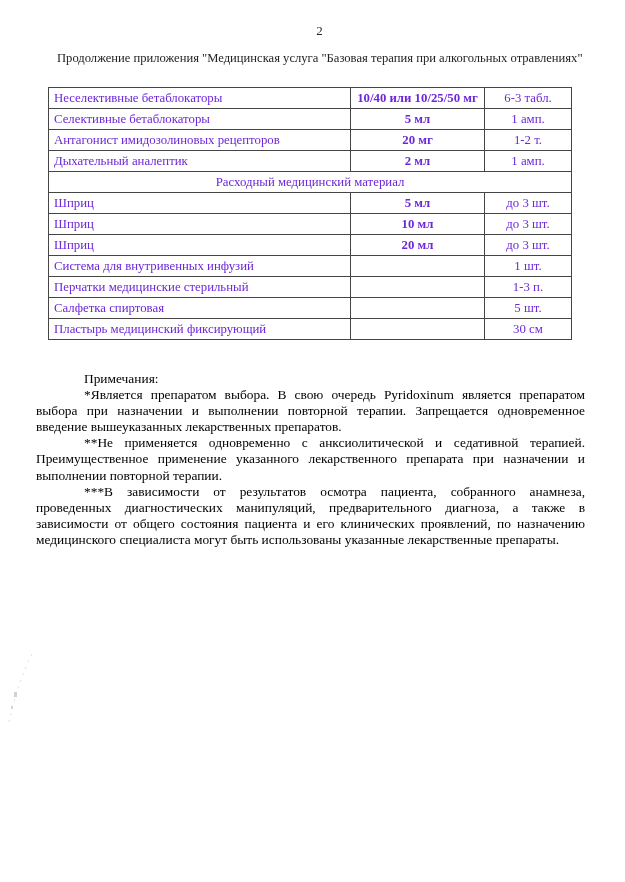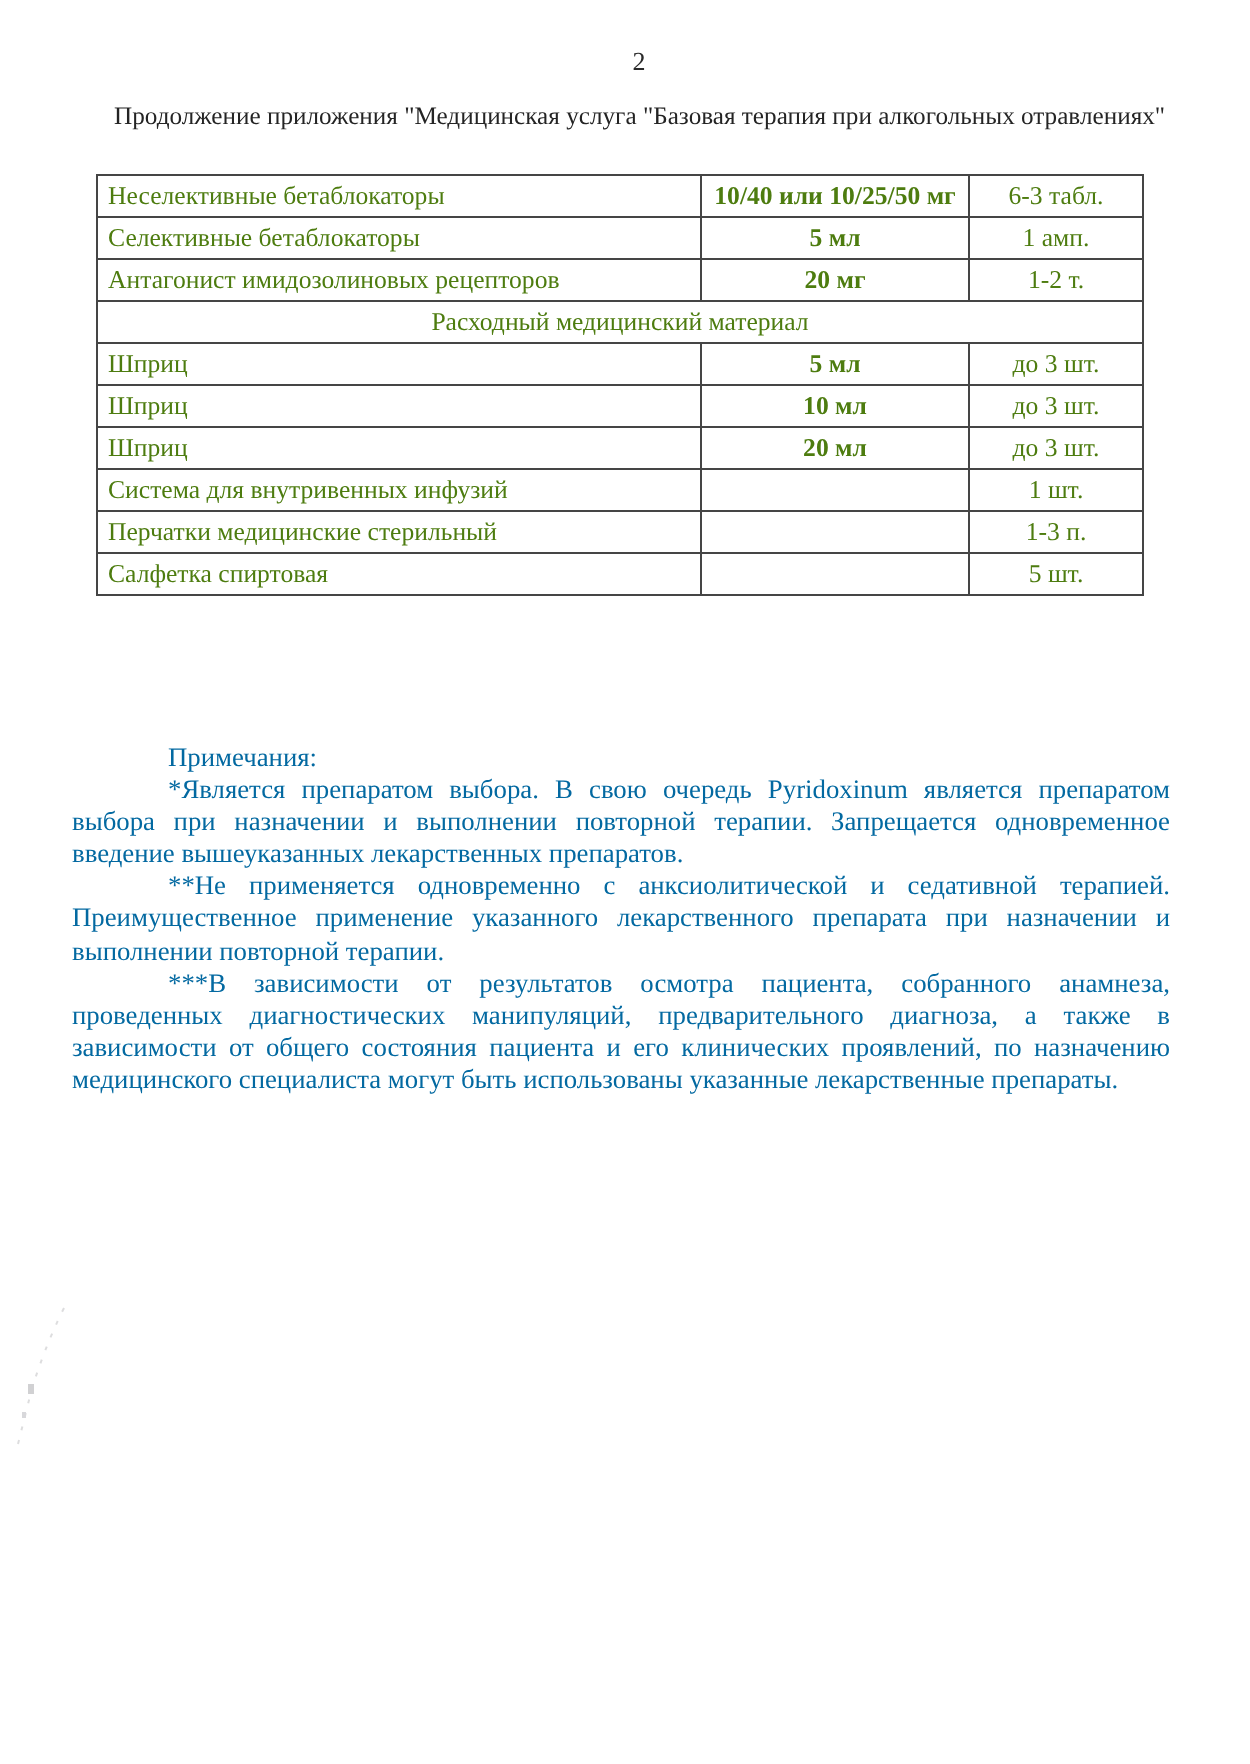--- a/index.html
+++ b/index.html
@@ -18,36 +18,36 @@
     padding-left:14px;box-sizing:border-box;
   }
   .header-line{
     position:absolute;top:51px;left:57px;
     font-size:12.6px;white-space:nowrap;color:#242424;
   }
   table.med{
     position:absolute;top:87px;left:48px;
     border-collapse:collapse;table-layout:fixed;
     width:523px;
-    font-size:12.8px;color:#4d7c0f;
+    font-size:12.8px;color:#6d28d9;
   }
   table.med td{
     border:1px solid #454545;
     height:20px;
     padding:0 5px;
     overflow:hidden;
     white-space:nowrap;
   }
   td.c1{text-align:left;}
   td.c2{text-align:center;font-weight:bold;}
   td.c3{text-align:center;}
   td.section{text-align:center;}
   .notes{
     position:absolute;top:371px;left:36px;width:549px;
-    font-size:13.4px;line-height:16.1px;color:#0369a1;
+    font-size:13.4px;line-height:16.1px;color:#000000;
   }
   .notes p{margin:0;text-indent:48px;}
   .note-para{text-align:justify;}
   .scan-artifact{
     position:absolute;left:2px;top:648px;
     opacity:.45;pointer-events:none;
   }
 </style>
 </head>
 <body>
@@ -74,20 +74,25 @@
         <td class="c1">Селективные бетаблокаторы</td>
         <td class="c2">5 мл</td>
         <td class="c3">1 амп.</td>
       </tr>
       <tr>
         <td class="c1">Антагонист имидозолиновых рецепторов</td>
         <td class="c2">20 мг</td>
         <td class="c3">1-2 т.</td>
       </tr>
       <tr>
+        <td class="c1">Дыхательный аналептик</td>
+        <td class="c2">2 мл</td>
+        <td class="c3">1 амп.</td>
+      </tr>
+      <tr>
         <td class="section" colspan="3">Расходный медицинский материал</td>
       </tr>
       <tr>
         <td class="c1">Шприц</td>
         <td class="c2">5 мл</td>
         <td class="c3">до 3 шт.</td>
       </tr>
       <tr>
         <td class="c1">Шприц</td>
         <td class="c2">10 мл</td>
@@ -106,20 +111,25 @@
       <tr>
         <td class="c1">Перчатки медицинские стерильный</td>
         <td class="c2"></td>
         <td class="c3">1-3 п.</td>
       </tr>
       <tr>
         <td class="c1">Салфетка спиртовая</td>
         <td class="c2"></td>
         <td class="c3">5 шт.</td>
       </tr>
+      <tr>
+        <td class="c1">Пластырь медицинский фиксирующий</td>
+        <td class="c2"></td>
+        <td class="c3">30 см</td>
+      </tr>
     </tbody>
   </table>
 
   <div class="notes">
     <p class="note-title">Примечания:</p>
     <p class="note-para">*Является препаратом выбора. В свою очередь Pyridoxinum является препаратом выбора при назначении и выполнении повторной терапии. Запрещается одновременное введение вышеуказанных лекарственных препаратов.</p>
     <p class="note-para">**Не применяется одновременно с анксиолитической и седативной терапией. Преимущественное применение указанного лекарственного препарата при назначении и выполнении повторной терапии.</p>
     <p class="note-para">***В зависимости от результатов осмотра пациента, собранного анамнеза, проведенных диагностических манипуляций, предварительного диагноза, а также в зависимости от общего состояния пациента и его клинических проявлений, по назначению медицинского специалиста могут быть использованы указанные лекарственные препараты.</p>
   </div>
 

